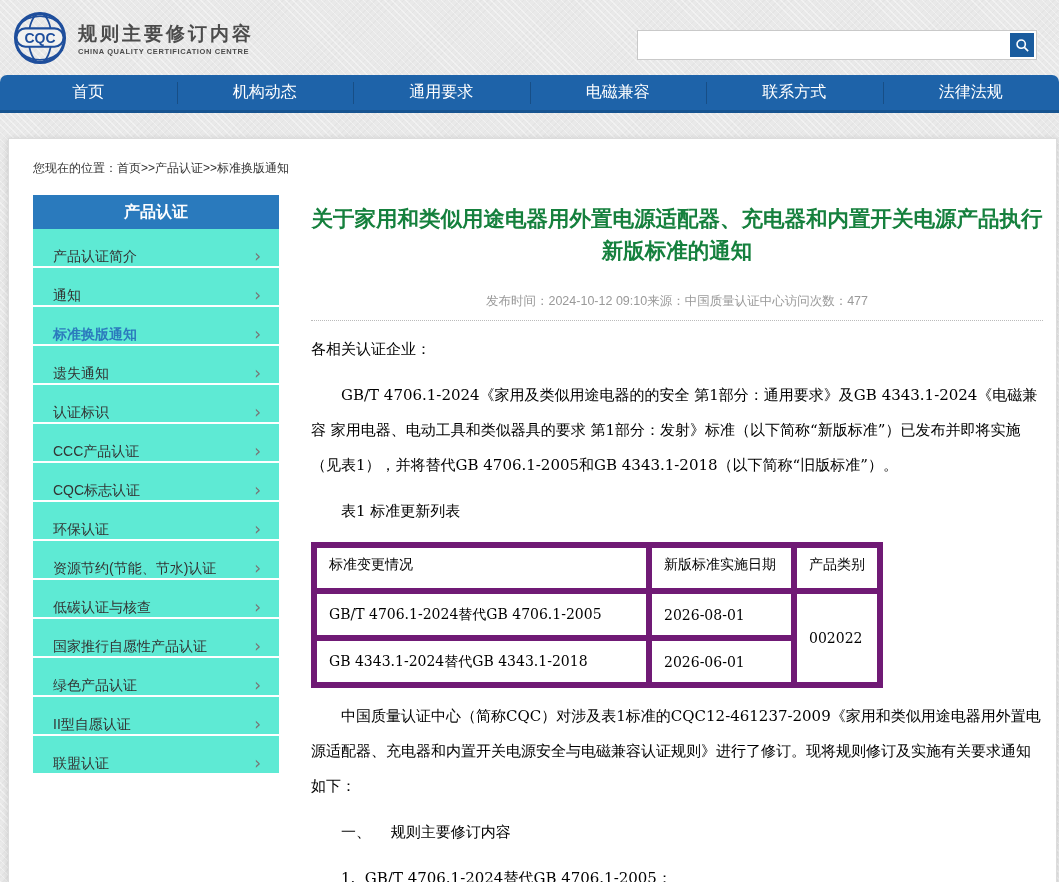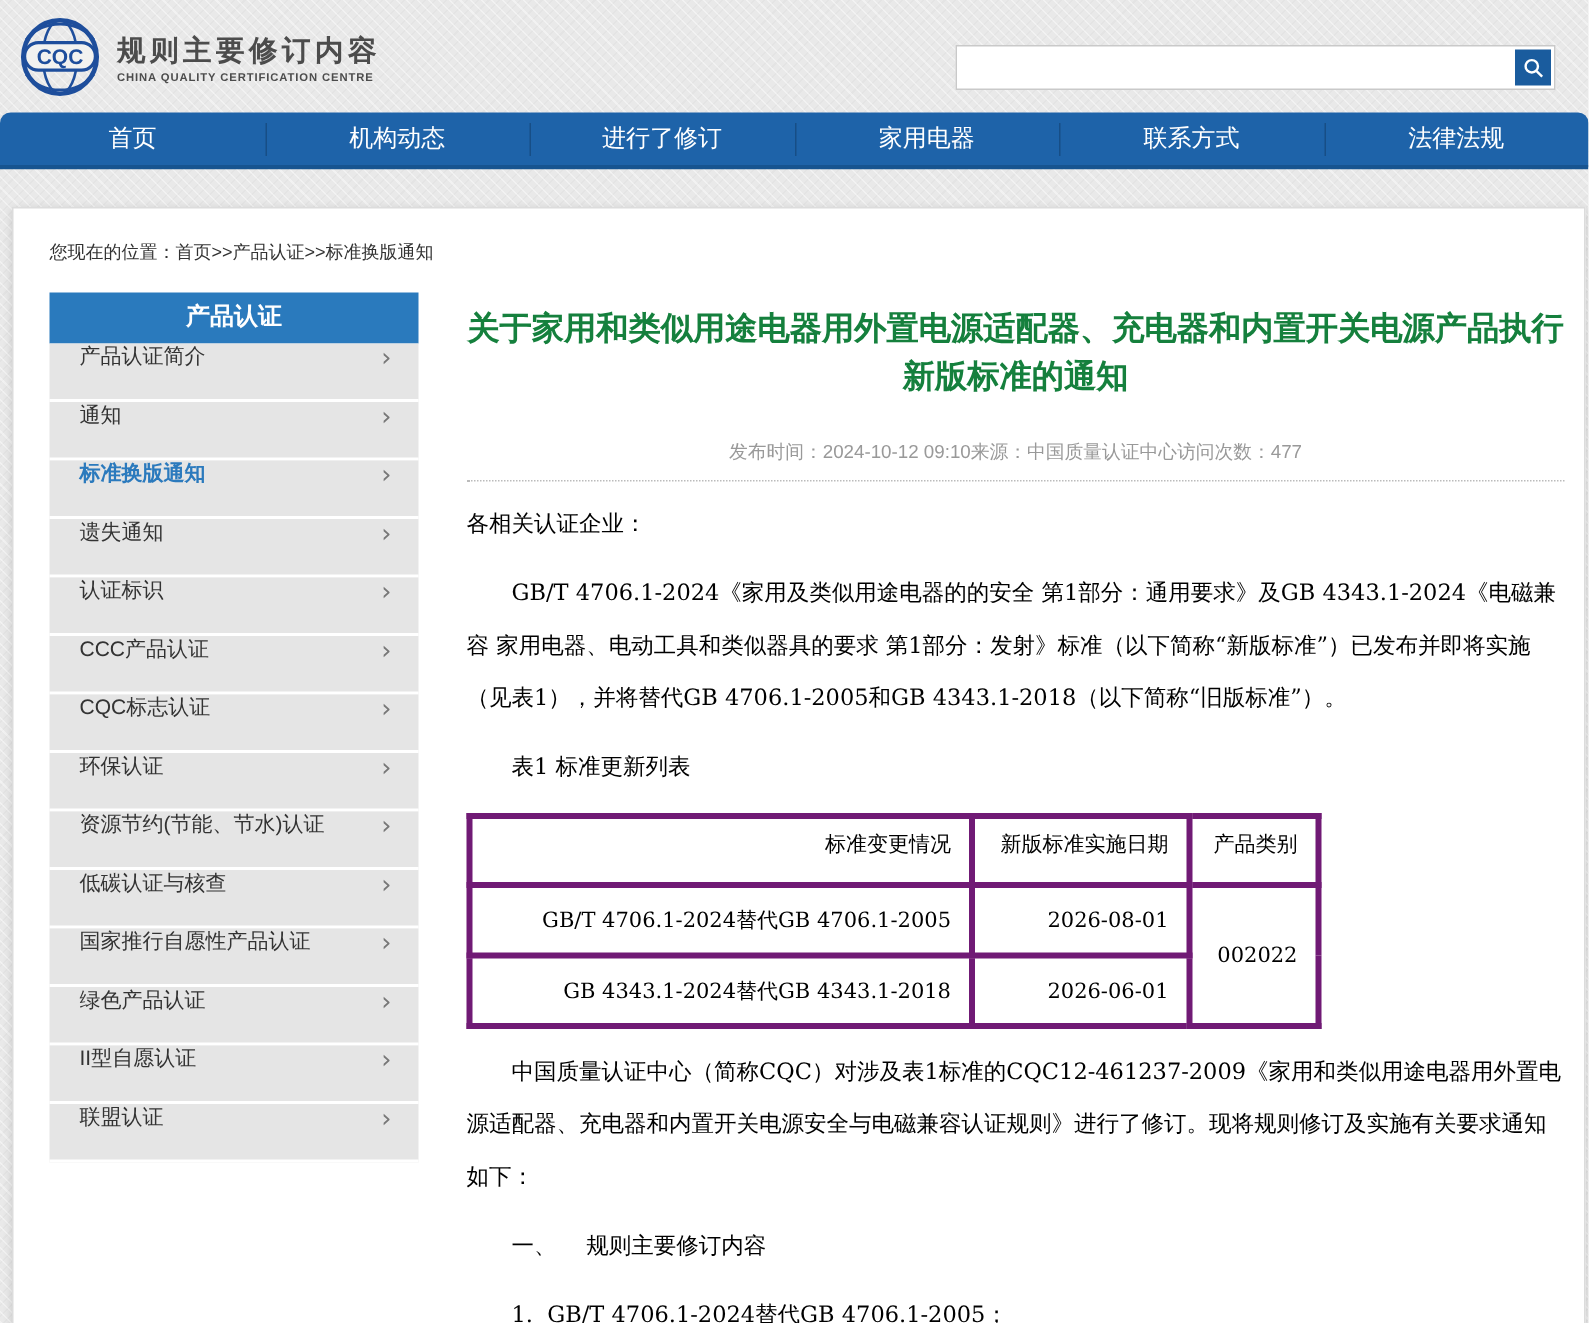--- a/index.html
+++ b/index.html
@@ -35,39 +35,39 @@
     width:1px; height:22px; background:#174e86; }
   
   .panel { position:absolute; left:8px; top:138px; right:2px; height:760px;
     background:#fff; border:1px solid #dcdcdc; box-shadow:0 1px 6px rgba(0,0,0,0.15); }
   .breadcrumb { position:absolute; left:24px; top:21px; font-size:12px; color:#333; }
   .breadcrumb a { color:#333; text-decoration:none; }
   
   .sidebar { position:absolute; left:24px; top:56px; width:246px; }
   .side-title { height:34px; line-height:34px; background:#2a7abd; color:#fff;
     font-size:16px; font-weight:bold; text-align:center; }
-  .side-item { height:39px; background:#e5e5e5; border-bottom:2px solid #fff;
-    display:flex; align-items:flex-start; justify-content:space-between;
+  .side-item { height:39px; background:#5eead4; border-bottom:2px solid #fff;
+    display:flex; align-items:flex-end; justify-content:space-between;
     padding:0 18px 0 20px; font-size:14px; color:#333; cursor:pointer; }
   .side-item .chev { color:#777; font-size:17px; font-family:"DejaVu Sans", sans-serif; }
   .side-item.active span.lbl { color:#2b7abd; font-weight:bold; }
   
   .article { position:absolute; left:302px; top:64px; width:732px; }
   .article h1 { font-size:21.5px; font-weight:bold; color:#15803d; text-align:center;
     line-height:32px; }
   .meta { margin-top:26px; display:flex; justify-content:center; 
     font-size:12.5px; color:#999; }
   .dotted { margin-top:10px; border-bottom:1px dotted #bbb; }
   .body-text { font-family:"DejaVu Serif","Liberation Serif",serif; font-size:15px;
     color:#000; }
   .body-text p { line-height:35px; margin-top:11px; white-space:pre-wrap; }
   .body-text p.indent { text-indent:2em; }
   .std-table { border-collapse:collapse; margin-top:13px; font-size:14px;
     font-family:"DejaVu Serif","Liberation Serif",serif; }
-  .std-table th, .std-table td { border:4px solid #701a75; text-align:right;
+  .std-table th, .std-table td { border:6px solid #701a75; text-align:left;
     font-weight:normal; padding:8px 12px; vertical-align:top; }
   .std-table th { height:46px; }
   .std-table td { height:47px; vertical-align:middle; }
   .std-table td.cat { vertical-align:middle; }
   .col-change { width:335px; } .col-date { width:145px;margin-left:24px; } .col-cat { width:86px; }
 </style>
 </head>
 <body>
 
 <div class="site-header">
@@ -92,22 +92,22 @@
         <circle cx="6.6" cy="6.6" r="4.4" fill="none" stroke="#fff" stroke-width="1.7"></circle>
         <line x1="10" y1="10" x2="14" y2="14" stroke="#fff" stroke-width="1.7"></line>
       </svg>
     </button>
   </div>
 </div>
 
 <nav class="main-nav">
   <a class="nav-item">首页</a>
   <a class="nav-item">机构动态</a>
-  <a class="nav-item">进行了修订</a>
-  <a class="nav-item">家用电器</a>
+  <a class="nav-item">通用要求</a>
+  <a class="nav-item">电磁兼容</a>
   <a class="nav-item">联系方式</a>
   <a class="nav-item">法律法规</a>
 </nav>
 
 <div class="panel">
 
   <div class="breadcrumb">
     <span>您现在的位置：</span><a>首页</a><span>&gt;&gt;</span><a>产品认证</a><span>&gt;&gt;</span><a>标准换版通知</a>
   </div>
 

